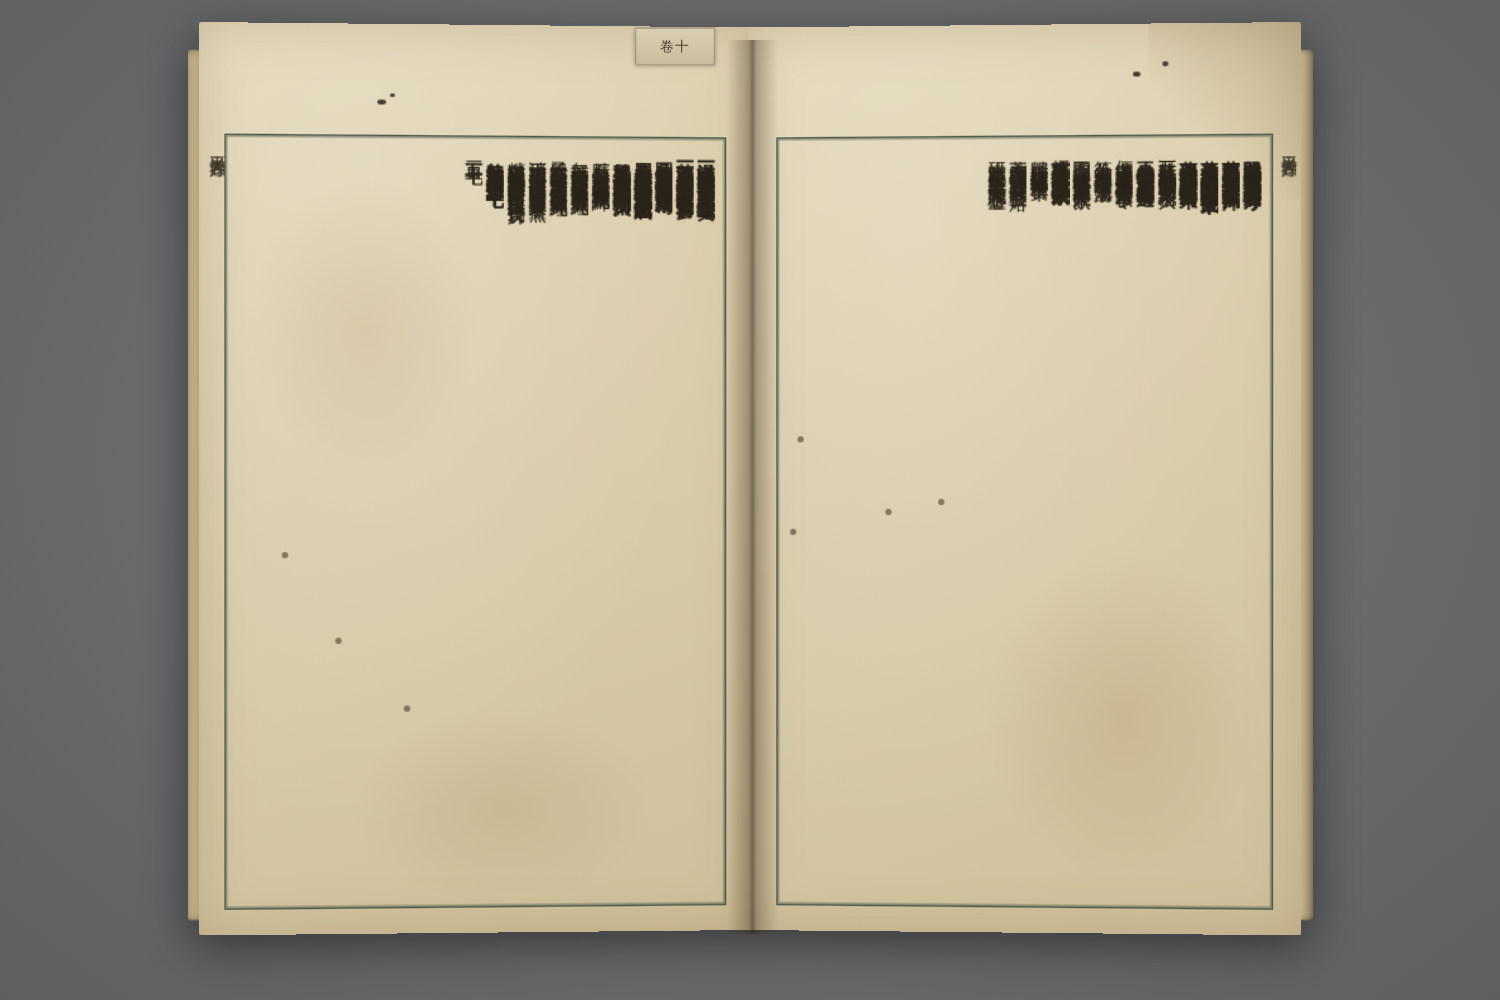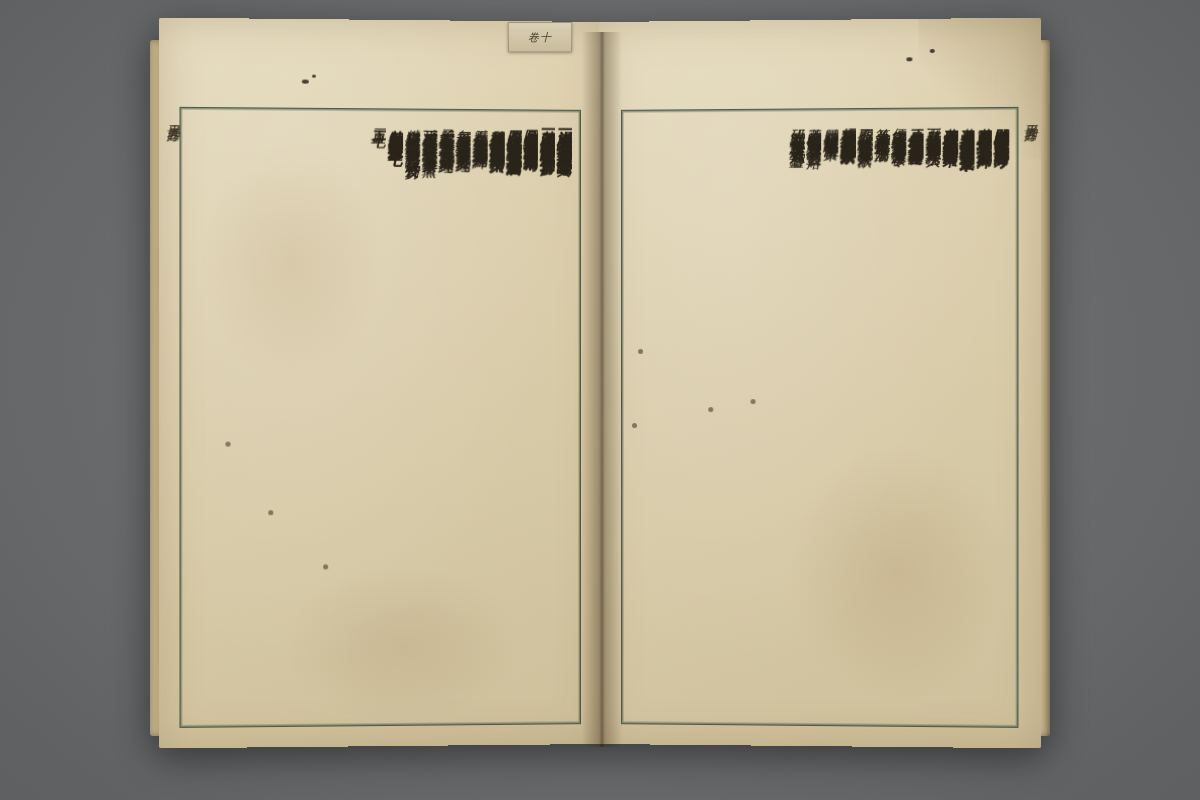--- a/index.html
+++ b/index.html
@@ -10,21 +10,20 @@
     height: 800px;
     overflow: hidden;
     font-family: "DejaVu Sans", sans-serif;
   }
 
   #stage {
     position: relative;
     width: 1200px;
     height: 800px;
     background: radial-gradient(ellipse at 50% 45%, #7a7b7d 0%, #6a6b6d 55%, #5e5f61 100%);
-    font-style: italic;
   }
 
   
   #book {
     position: absolute;
     left: 150px;
     top: 22px;
     width: 900px;
     height: 740px;
     filter: drop-shadow(0 10px 18px rgba(0,0,0,0.45));

